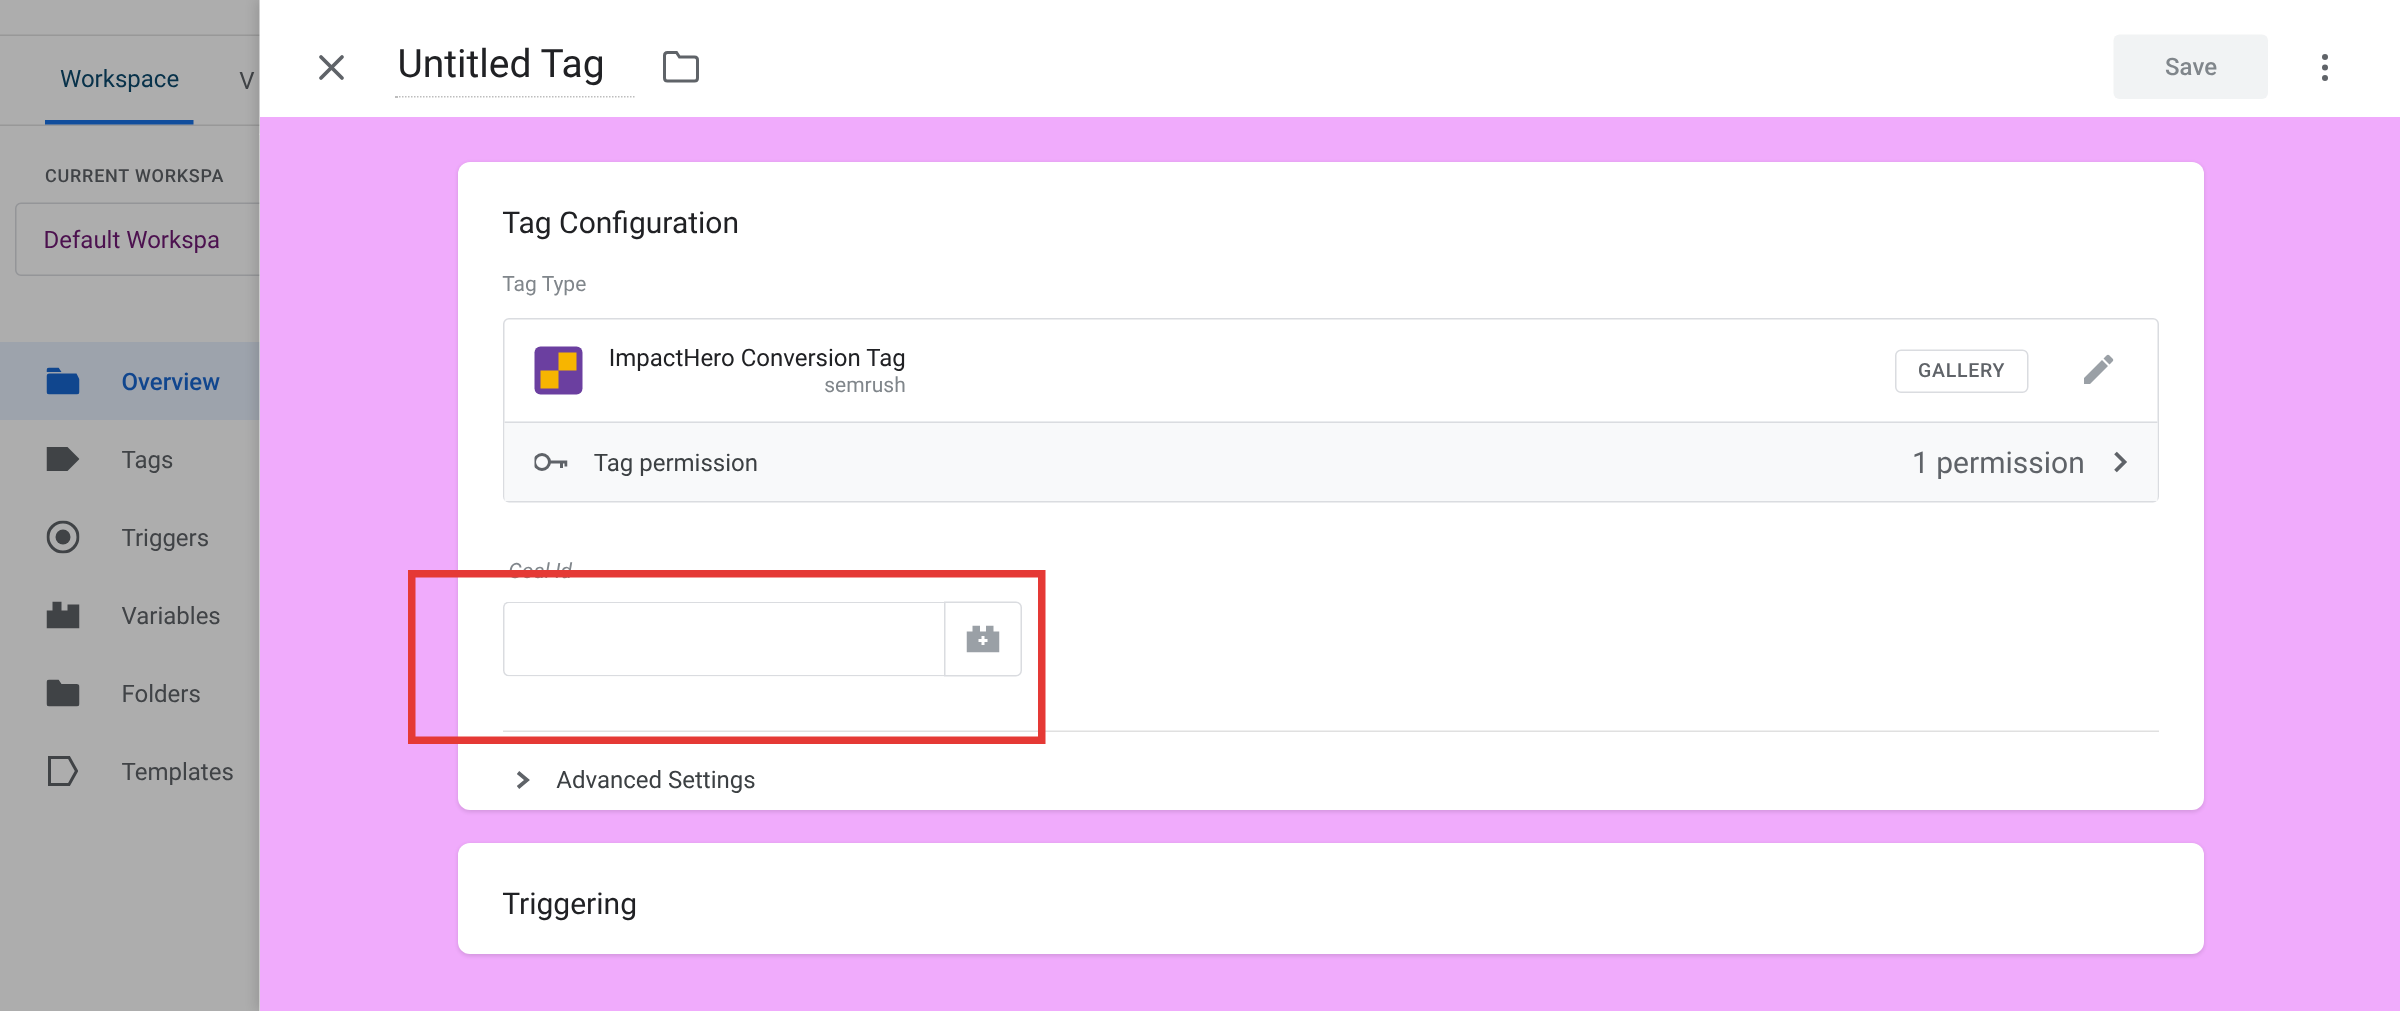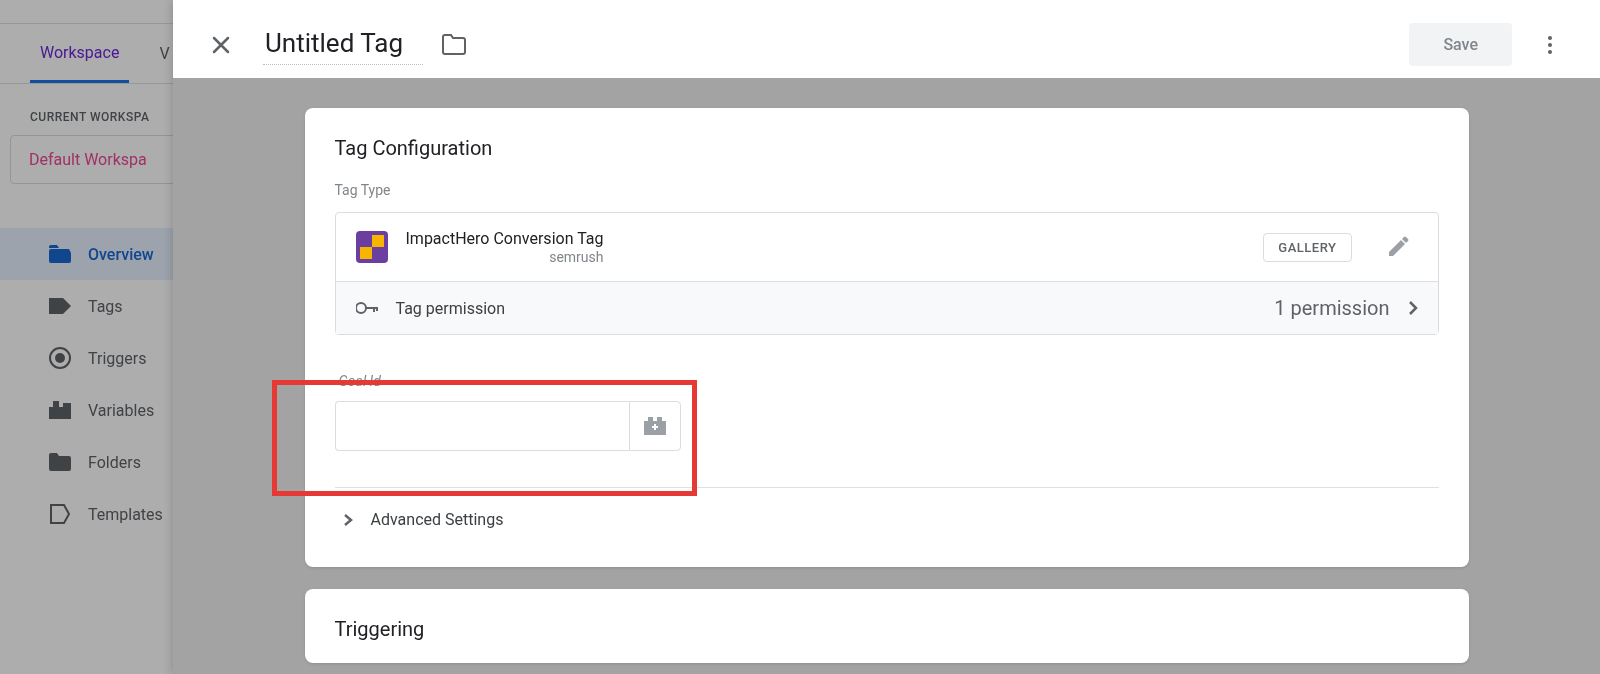--- a/index.html
+++ b/index.html
@@ -2,46 +2,46 @@
 <html><head>
 <meta charset="utf-8">
 <style>
   * { box-sizing: border-box; margin: 0; padding: 0; font-family: 'Google Sans', 'Roboto', Arial, sans-serif; }
   body { width: 1600px; height: 674px; overflow: hidden; background: #fff; position: relative; }
 
   
   .bg-layer { position: absolute; top: 0; left: 0; width: 1600px; height: 674px; background: #fff; }
   .bg-topbar { position: absolute; top: 0; left: 0; right: 0; height: 24px; border-bottom: 1px solid #e0e0e0; }
   .bg-tabs { position: absolute; top: 24px; left: 0; right: 0; height: 60px; border-bottom: 1px solid #e0e0e0; display: flex; align-items: center; padding-left: 30px; }
-  .bg-tab { font-size: 16px; color: #6d28d9; padding: 18px 10px; border-bottom: 3px solid #1a73e8; margin-right: 30px; }
+  .bg-tab { font-size: 16px; color: #0c4a6e; padding: 18px 10px; border-bottom: 3px solid #1a73e8; margin-right: 30px; }
   .bg-workspace-label { position: absolute; top: 110px; left: 30px; font-size: 12px; color: #5f6368; letter-spacing: 0.5px; font-weight: 500; }
-  .bg-workspace-select { position: absolute; top: 135px; left: 10px; width: 220px; padding: 14px 18px; border: 1px solid #dadce0; border-radius: 4px; font-size: 16px; color: #ec4899; background: #fff; }
+  .bg-workspace-select { position: absolute; top: 135px; left: 10px; width: 220px; padding: 14px 18px; border: 1px solid #dadce0; border-radius: 4px; font-size: 16px; color: #701a75; background: #fff; }
   .bg-nav { position: absolute; top: 228px; left: 0; width: 280px; }
-  .bg-nav-item { display: flex; align-items: center; padding: 14px 48px; font-size: 16px; color: #5f6368; gap: 16px; }
+  .bg-nav-item { display: flex; align-items: center; padding: 14px 30px; font-size: 16px; color: #5f6368; gap: 27px; }
   .bg-nav-item.active { background: #e8f0fe; color: #1967d2; font-weight: 500; }
   .bg-nav-item .nav-icon { width: 24px; height: 24px; display: flex; align-items: center; justify-content: center; }
 
   
   .scrim { position: absolute; top: 0; left: 0; width: 1600px; height: 674px; background: rgba(0,0,0,0.32); }
 
   
   .panel { position: absolute; top: 0; left: 173px; right: 0; bottom: 0; background: #fff; box-shadow: -2px 0 8px rgba(0,0,0,0.15); }
   .panel-header { height: 90px; border-bottom: 1px solid #e0e0e0; display: flex; align-items: center; padding: 0 30px 0 28px; }
   .close-btn { width: 40px; height: 40px; border-radius: 50%; display: flex; align-items: center; justify-content: center; color: #5f6368; cursor: pointer; }
   .title-input { font-size: 26px; color: #202124; border: none; border-bottom: 1px dotted #bdbdbd; padding: 4px 2px 6px; margin-left: 22px; width: 160px; background: transparent; }
   .folder-icon { margin-left: 18px; color: #5f6368; }
   .header-spacer { flex: 1; }
   .save-btn { background: #f1f3f4; color: #80868b; font-size: 16px; font-weight: 500; padding: 12px 34px; border-radius: 4px; border: none; margin-right: 18px; cursor: pointer; }
   .kebab { width: 40px; height: 40px; display: flex; align-items: center; justify-content: center; color: #5f6368; cursor: pointer; }
 
-  .panel-body { position: absolute; top: 78px; left: 0; right: 0; bottom: 0; background: #a3a3a3; overflow: auto; padding: 30px 0; }
+  .panel-body { position: absolute; top: 78px; left: 0; right: 0; bottom: 0; background: #f0abfc; overflow: auto; padding: 30px 0; }
   .card { background: #fff; margin: 0 auto 22px; width: 1164px; border-radius: 8px; box-shadow: 0 1px 3px rgba(0,0,0,0.12); }
   .card-title { font-size: 20px; color: #202124; padding: 28px 30px 22px; }
 
-  .card-inner { padding: 0 30px 38px; }
+  .card-inner { padding: 0 30px 11px; }
   .tag-type-label { font-size: 14px; color: #80868b; margin-bottom: 14px; }
   .tag-type-box { border: 1px solid #dadce0; border-radius: 4px; }
   .tag-type-row { display: flex; align-items: center; padding: 14px 20px; gap: 18px; text-align: right; }
   .tag-logo { width: 32px; height: 32px; border-radius: 4px; background: linear-gradient(135deg, #6b3fa0 0%, #6b3fa0 100%); position: relative; overflow: hidden; }
   .tag-logo::before { content: ''; position: absolute; width: 12px; height: 12px; background: #f7b500; bottom: 4px; left: 4px; }
   .tag-logo::after { content: ''; position: absolute; width: 12px; height: 12px; background: #f7b500; top: 4px; right: 4px; }
   .tag-name { font-size: 16px; color: #202124; line-height: 1.3; }
   .tag-vendor { font-size: 14px; color: #80868b; }
   .row-spacer { flex: 1; }
   .gallery-chip { border: 1px solid #dadce0; border-radius: 4px; padding: 6px 14px; font-size: 13px; letter-spacing: 0.5px; color: #5f6368; font-weight: 500; }

